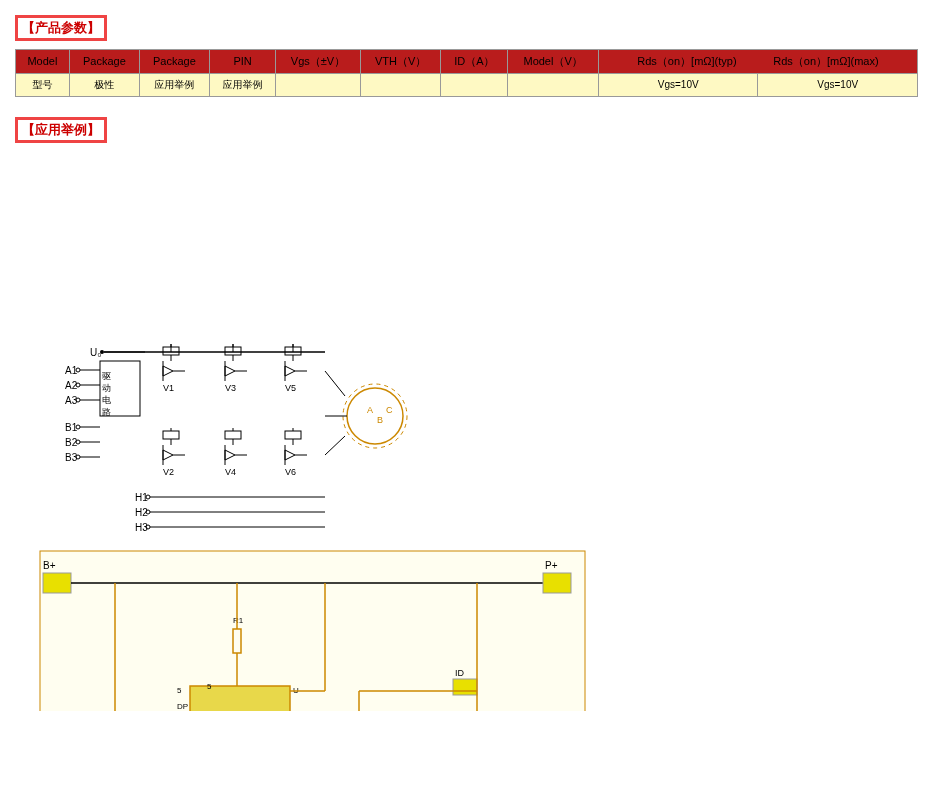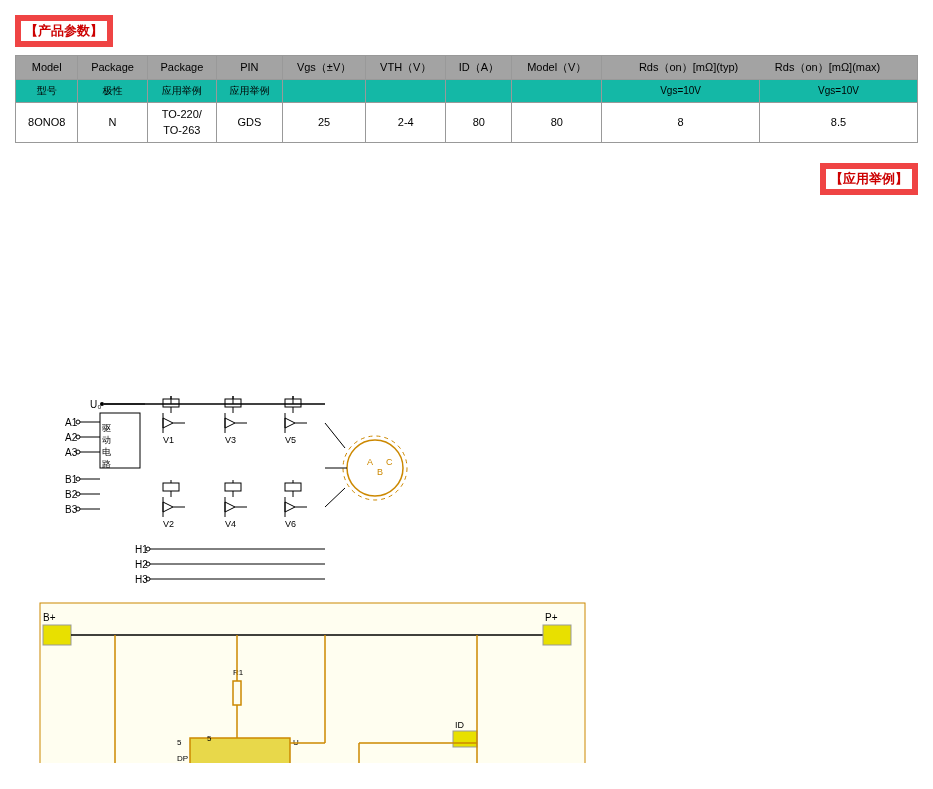--- a/index.html
+++ b/index.html
@@ -10,21 +10,21 @@
       color: #000;
       padding: 15px;
       width: 933px;
     }
 
     .section-title {
       color: #cc0000;
       font-weight: bold;
       font-size: 13px;
       margin-bottom: 8px;
-      border: 6px solid #ef4444;
+      border: 3px solid #ef4444;
       display: inline-block;
       padding: 1px 4px;
     }
 
     
     .params-section {
       margin-bottom: 20px;
     }
 
     table.params-table {
@@ -34,32 +34,31 @@
     }
 
     table.params-table td, table.params-table th {
       border: 1px solid #999;
       text-align: center;
       padding: 4px 6px;
       line-height: 1.4;
     }
 
     table.params-table .header-row td {
-      background: #a3a3a3;
+      background: #b91c1c;
       font-weight: normal;
     }
 
     table.params-table .sub-header td {
-      background: #14b8a6;
+      background: #fef9c3;
       font-size: 10px;
     }
 
     
     .app-section {
-      text-align: right;
     }
 
     .circuit-container {
       position: relative;
       width: 900px;
       height: 560px;
       border: none;
       overflow: hidden;
     }
 
@@ -88,32 +87,20 @@
         <td>极性</td>
         <td>应用举例</td>
         <td>应用举例</td>
         <td></td>
         <td></td>
         <td></td>
         <td></td>
         <td>Vgs=10V</td>
         <td>Vgs=10V</td>
       </tr>
-      <tr>
-        <td>8ONO8</td>
-        <td>N</td>
-        <td>TO-220/<br>TO-263</td>
-        <td>GDS</td>
-        <td>25</td>
-        <td>2-4</td>
-        <td>80</td>
-        <td>80</td>
-        <td>8</td>
-        <td>8.5</td>
-      </tr>
     </tbody>
   </table>
 </div>
 
 <div class="app-section">
   <div class="section-title">【应用举例】</div>
 
   
   <div class="circuit-container">
     <svg width="900" height="560">

